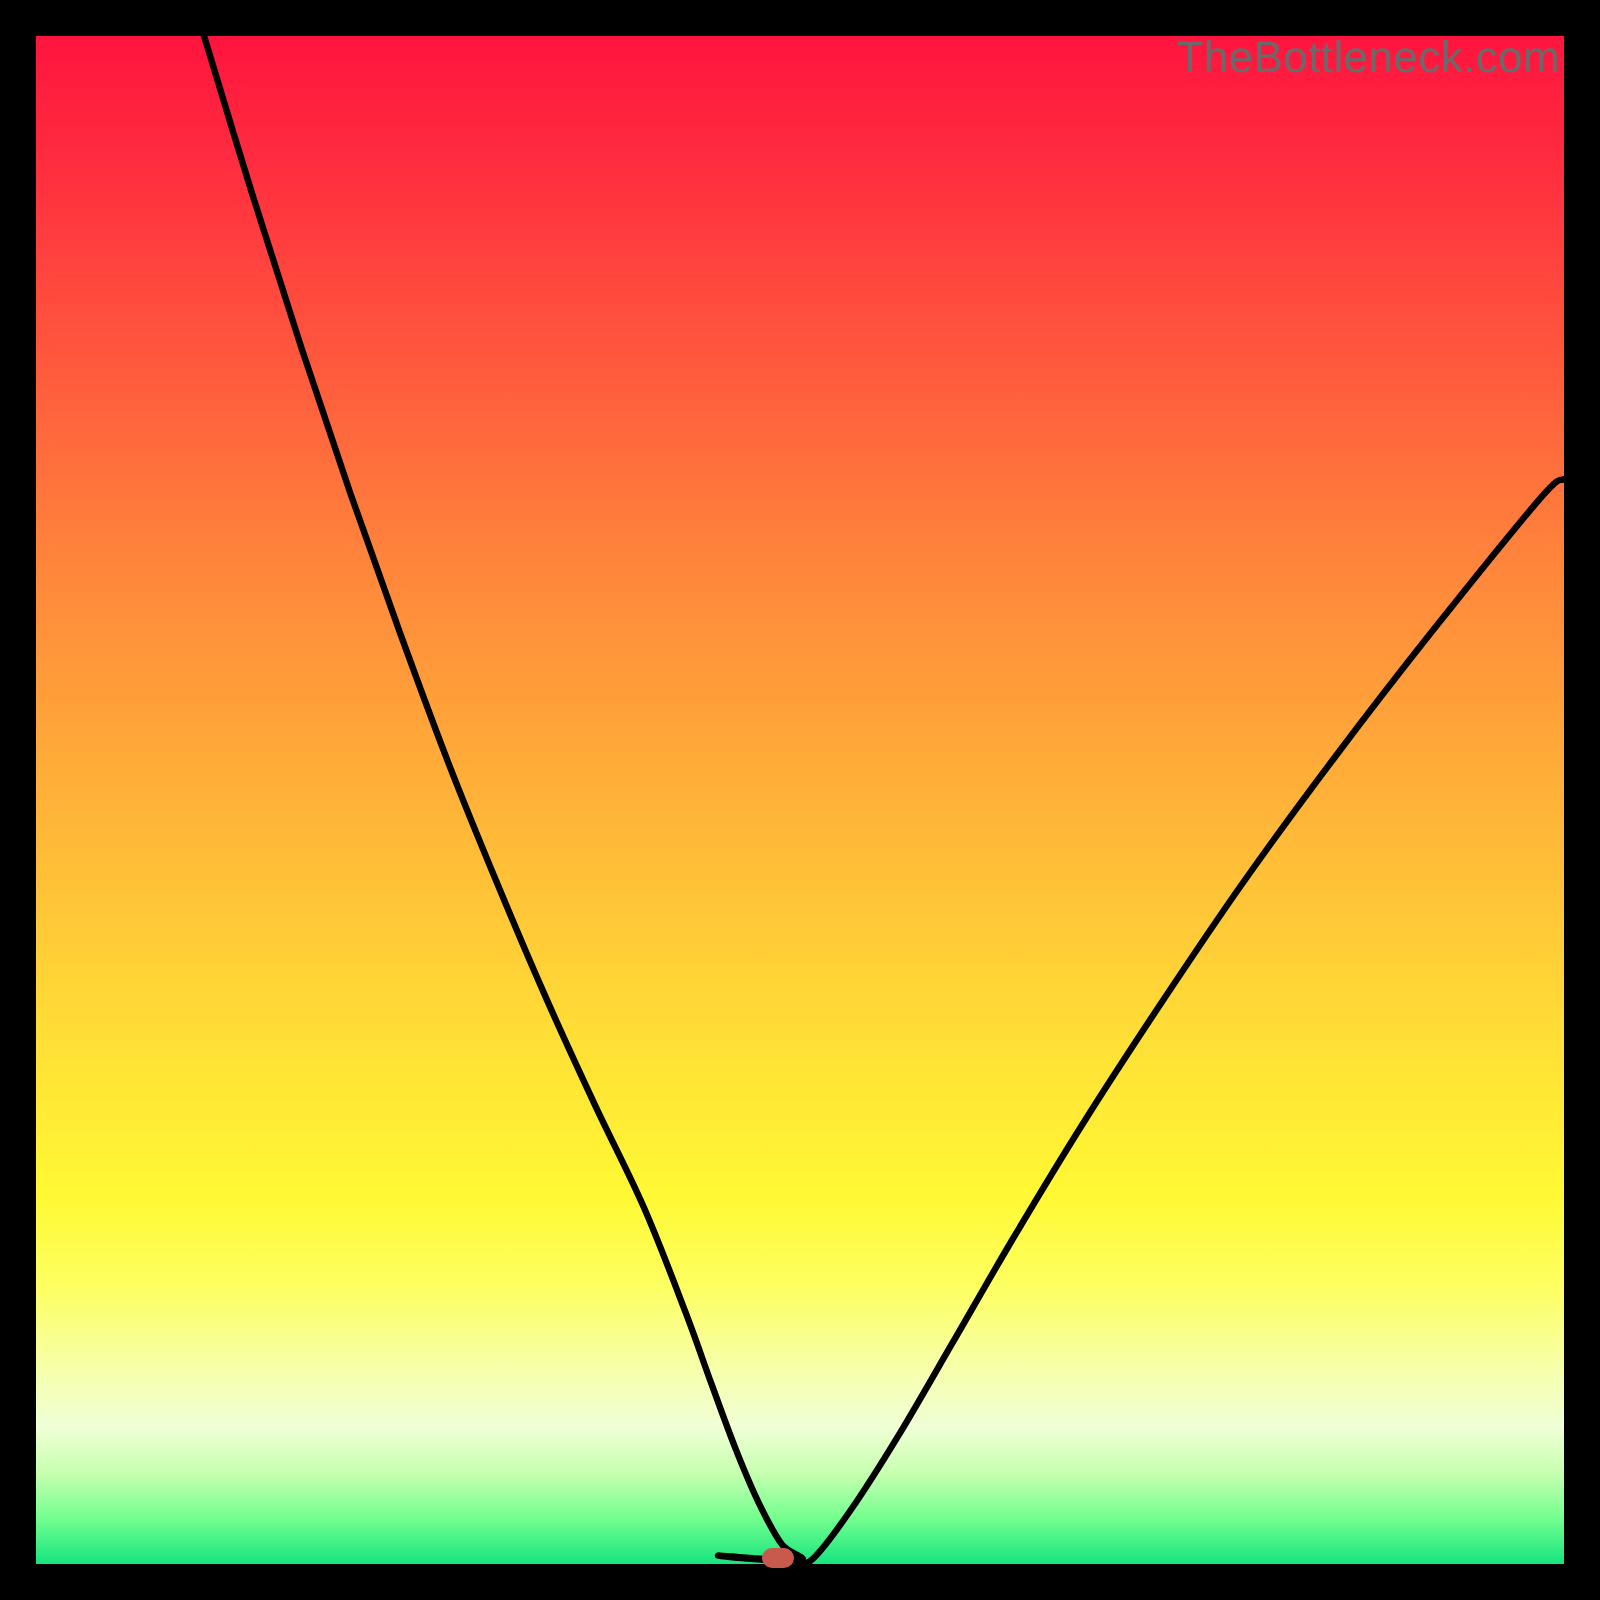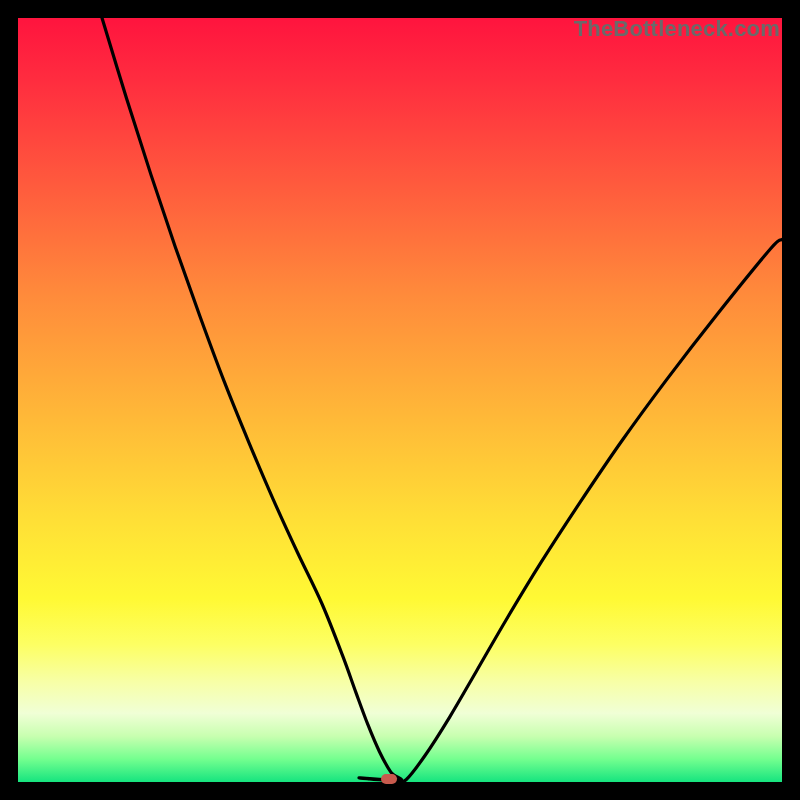--- a/index.html
+++ b/index.html
@@ -45,21 +45,21 @@
       #c8ffb0 94%,
       #74ff8f 97%,
       #16e47f 100%);
   }
   .watermark {
     position: absolute;
     top: -2px;
     right: 2px;
     font-family: Arial, Helvetica, sans-serif;
     font-size: 22px;
-    font-weight: 700;
+    font-weight: 400;
     color: #6a6a6a;
     letter-spacing: 0.2px;
   }
   .curve {
     position: absolute;
     left: 0;
     top: 0;
     width: 764px;
     height: 764px;
   }

